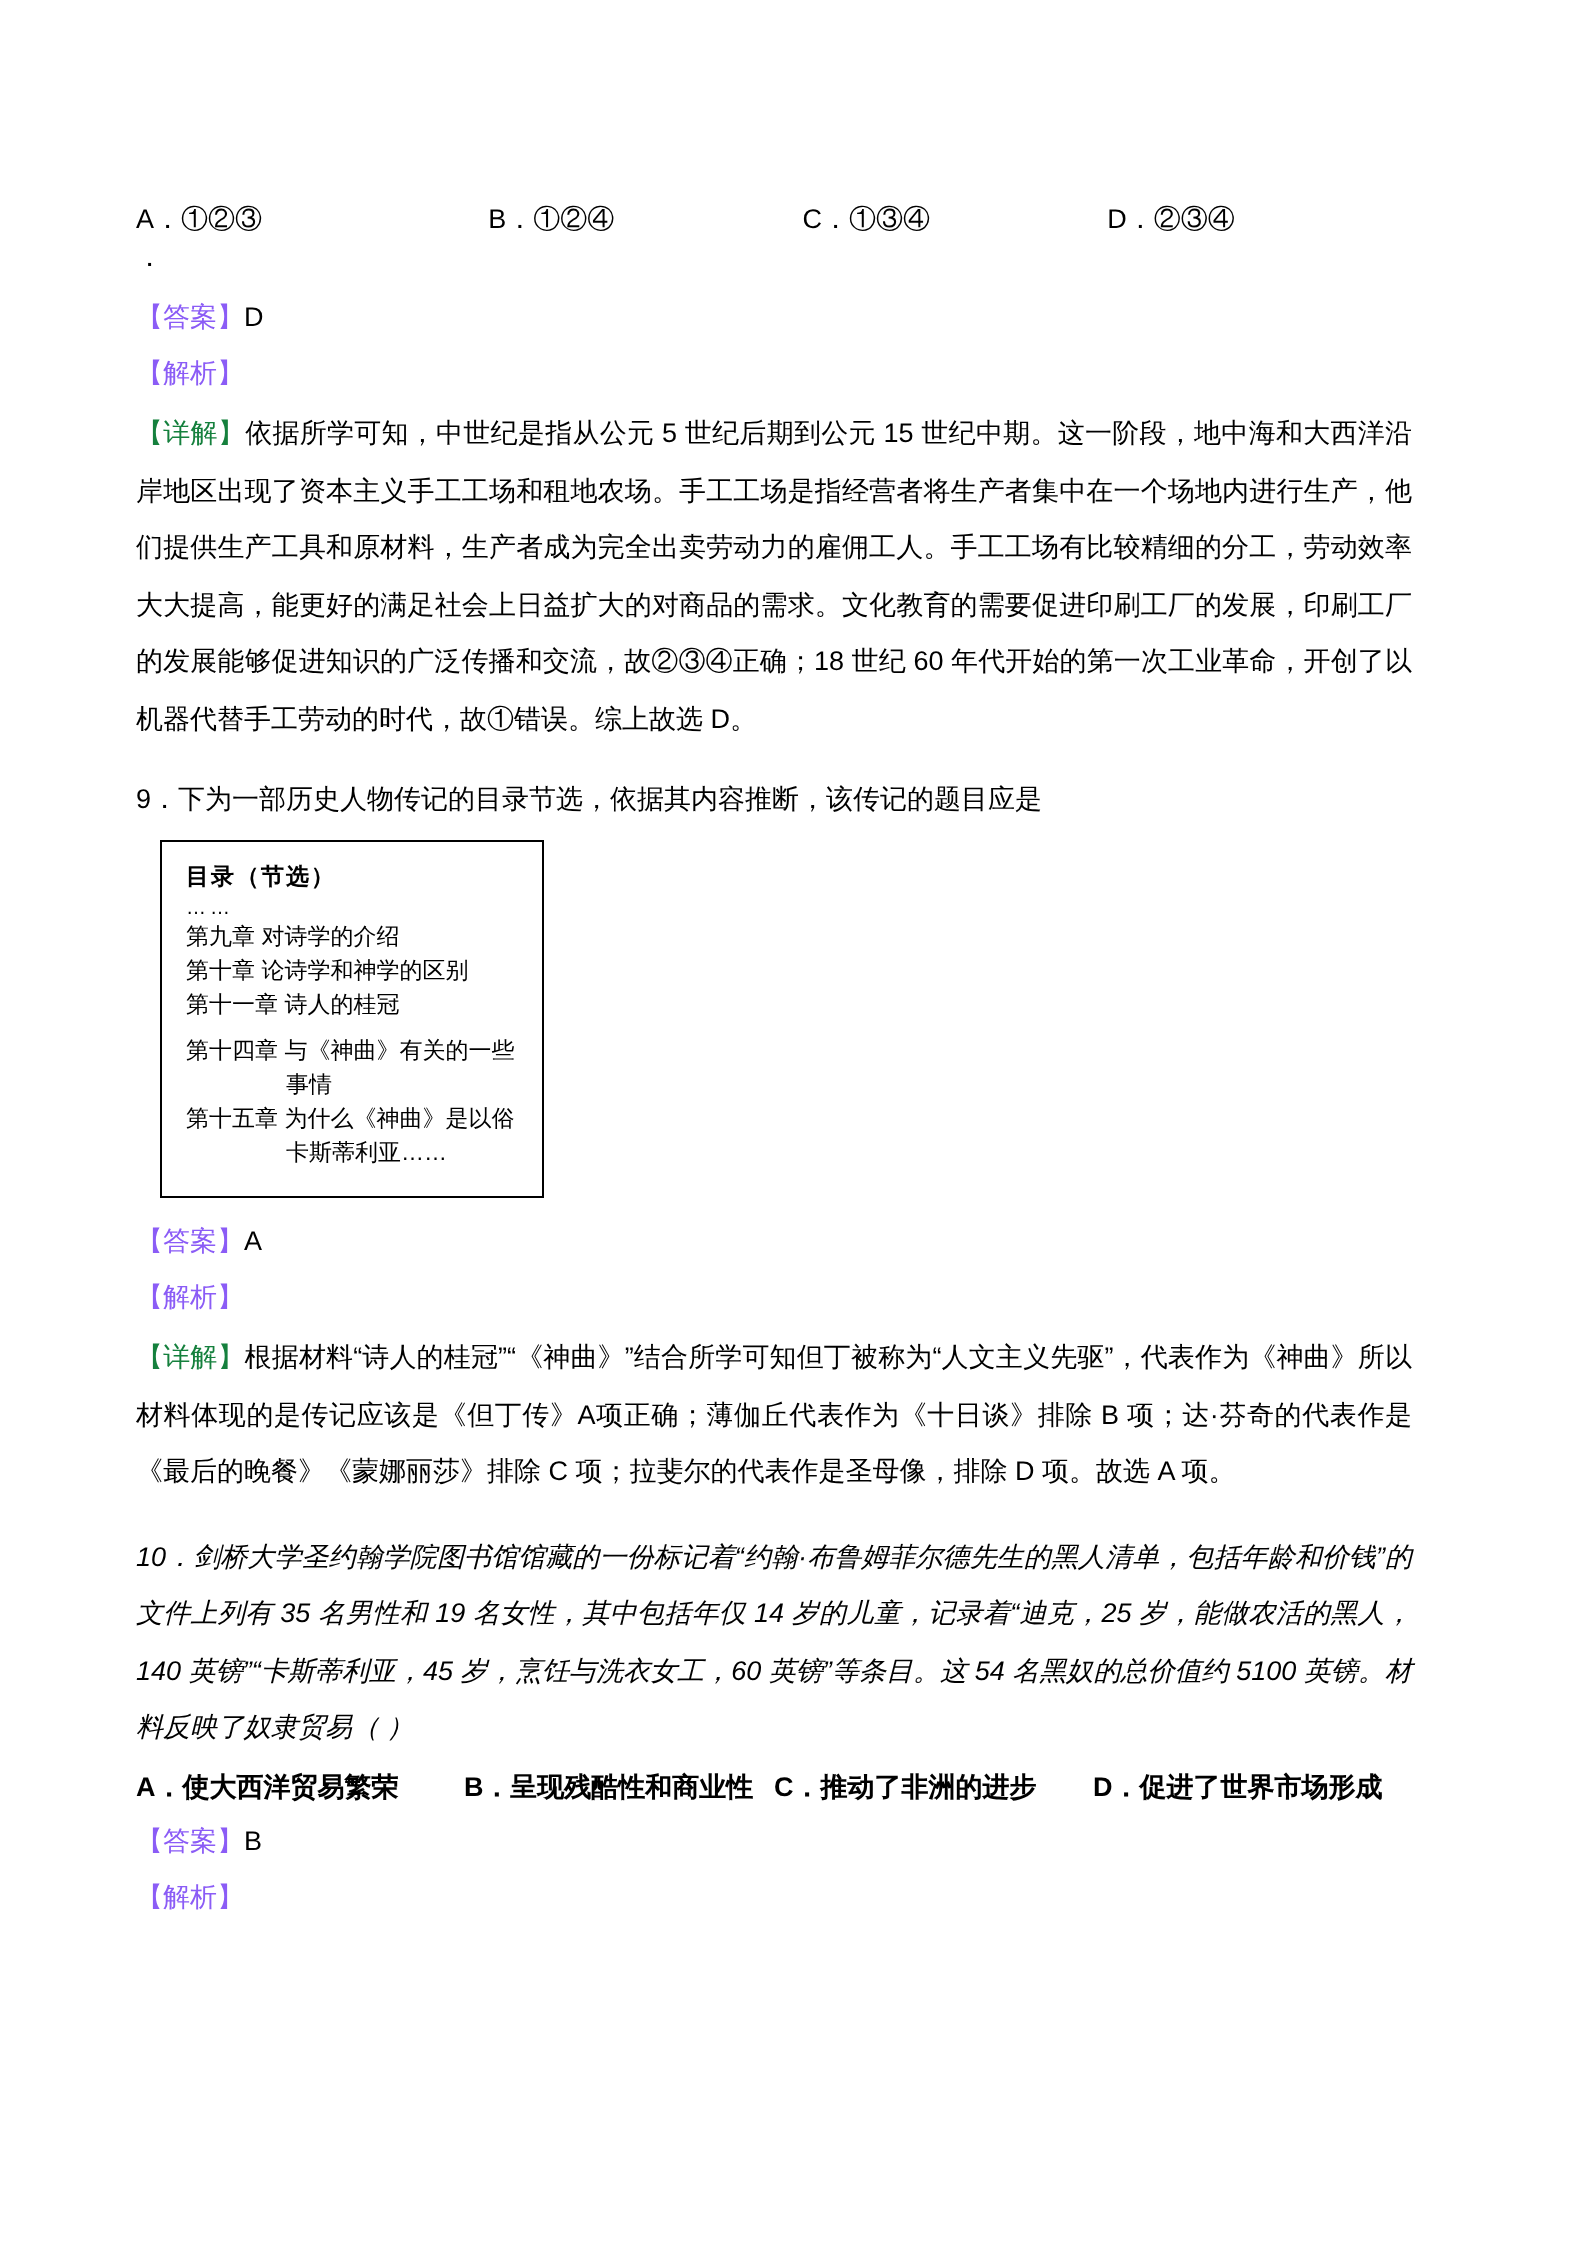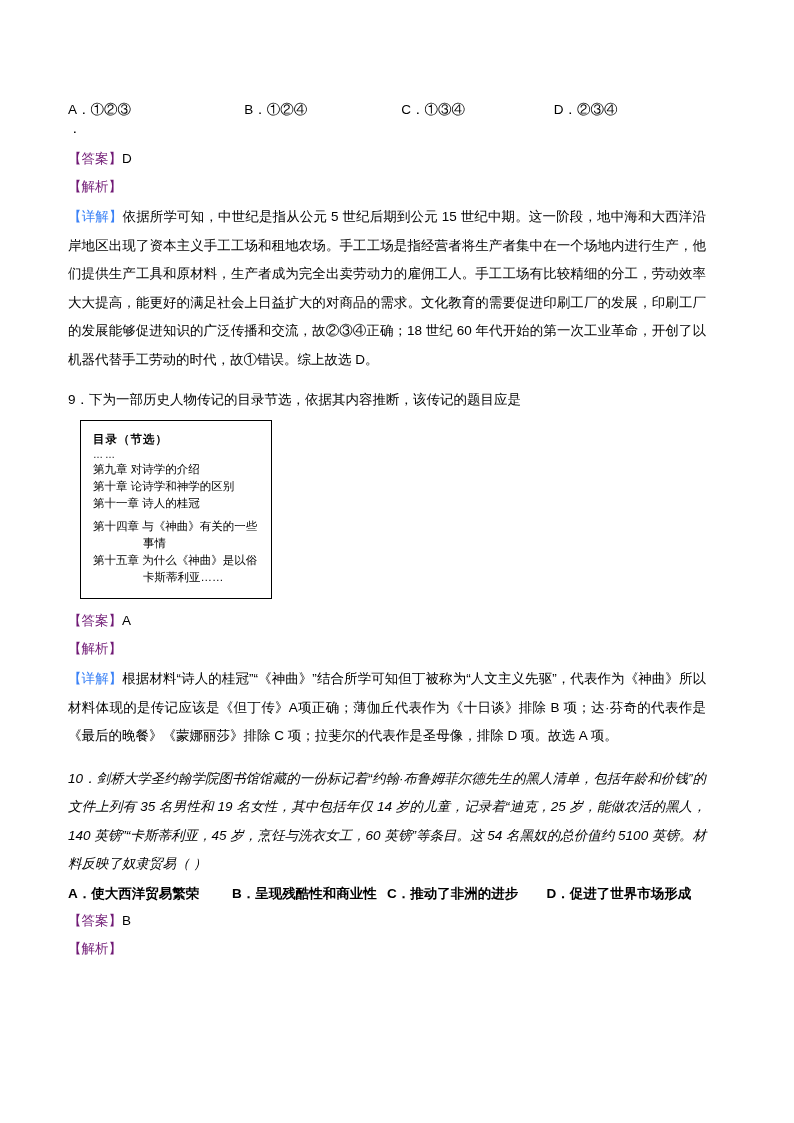--- a/index.html
+++ b/index.html
@@ -39,33 +39,33 @@
     font-size: 13.5px;
     line-height: 12px;
     margin: 0 0 10px 0;
   }
   .tag-line {
     font-size: 13.5px;
     line-height: 28px;
     margin: 0;
   }
   .tag {
-    color: #701a75;
+    color: #8b5cf6;
   }
   .tag-b {
     color: #000;
   }
   .para {
     font-size: 13.5px;
     line-height: 28.5px;
     text-align: justify;
     margin: 2px 0 0 0;
   }
   .para .tag {
-    color: #3b82f6;
+    color: #15803d;
   }
   .q-line {
     font-size: 13.5px;
     line-height: 28px;
     margin: 12px 0 6px 0;
   }
   .catalog-box {
     border: 1px solid #000;
     width: 192px;
     margin: 6px 0 8px 12px;

